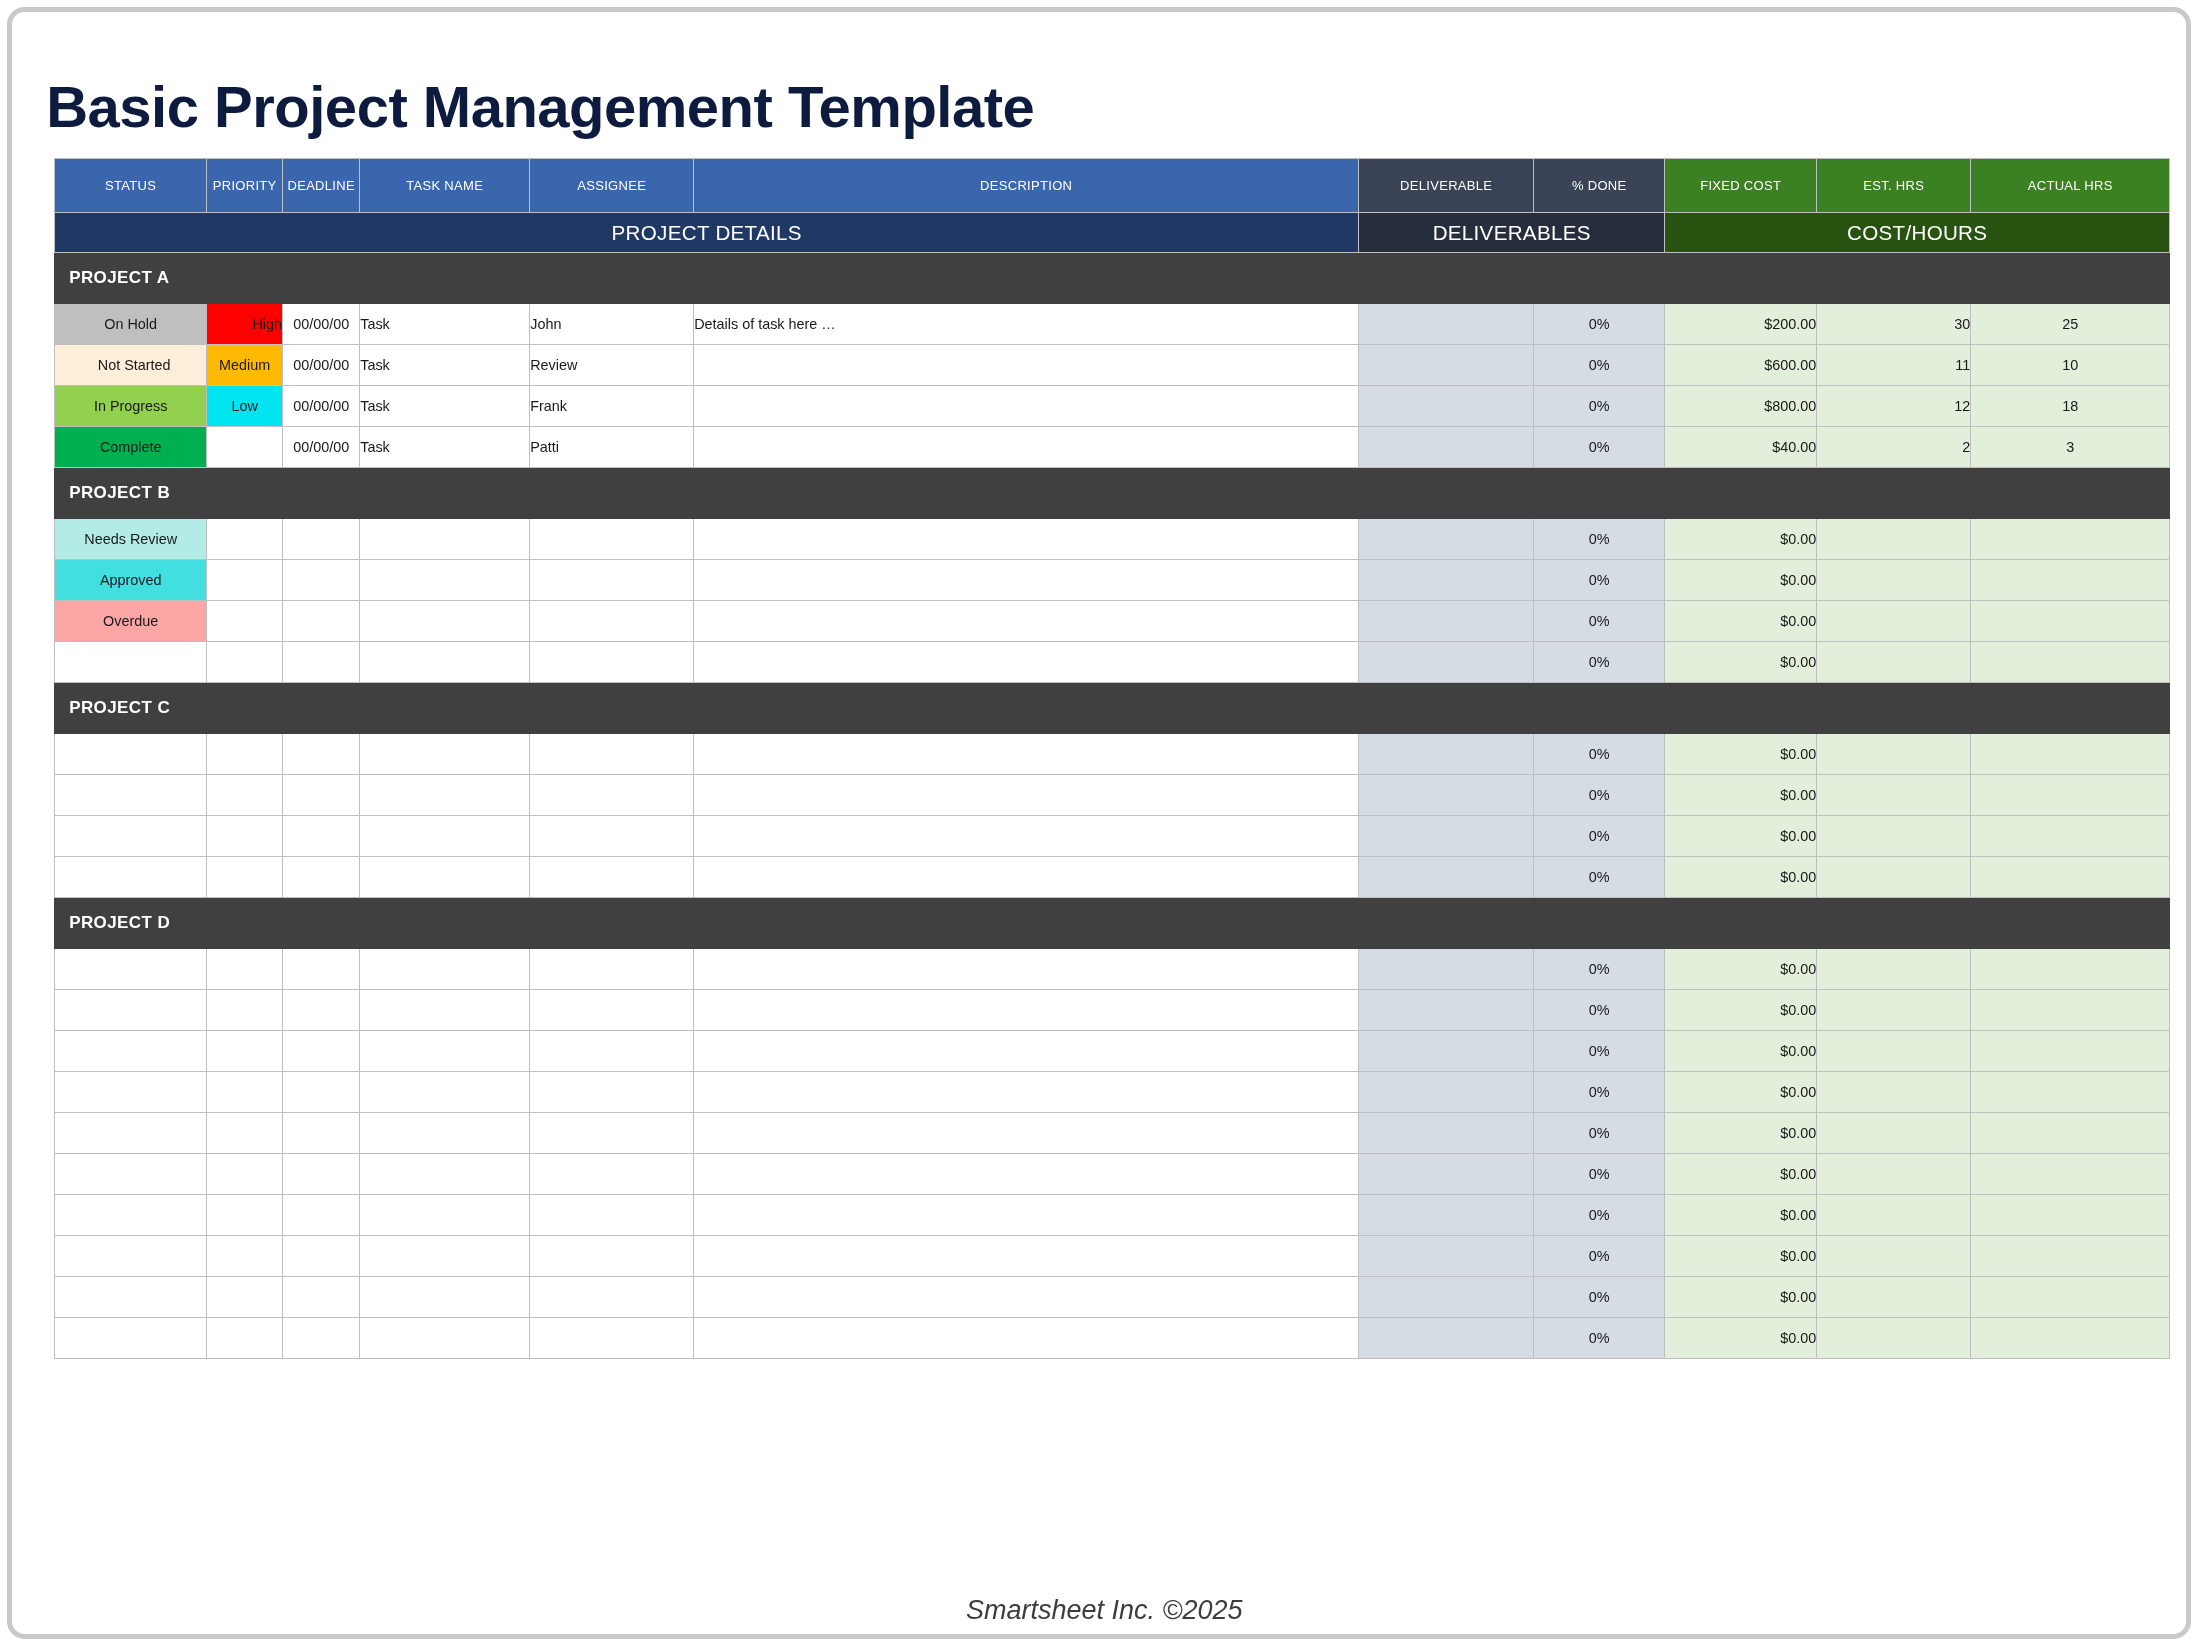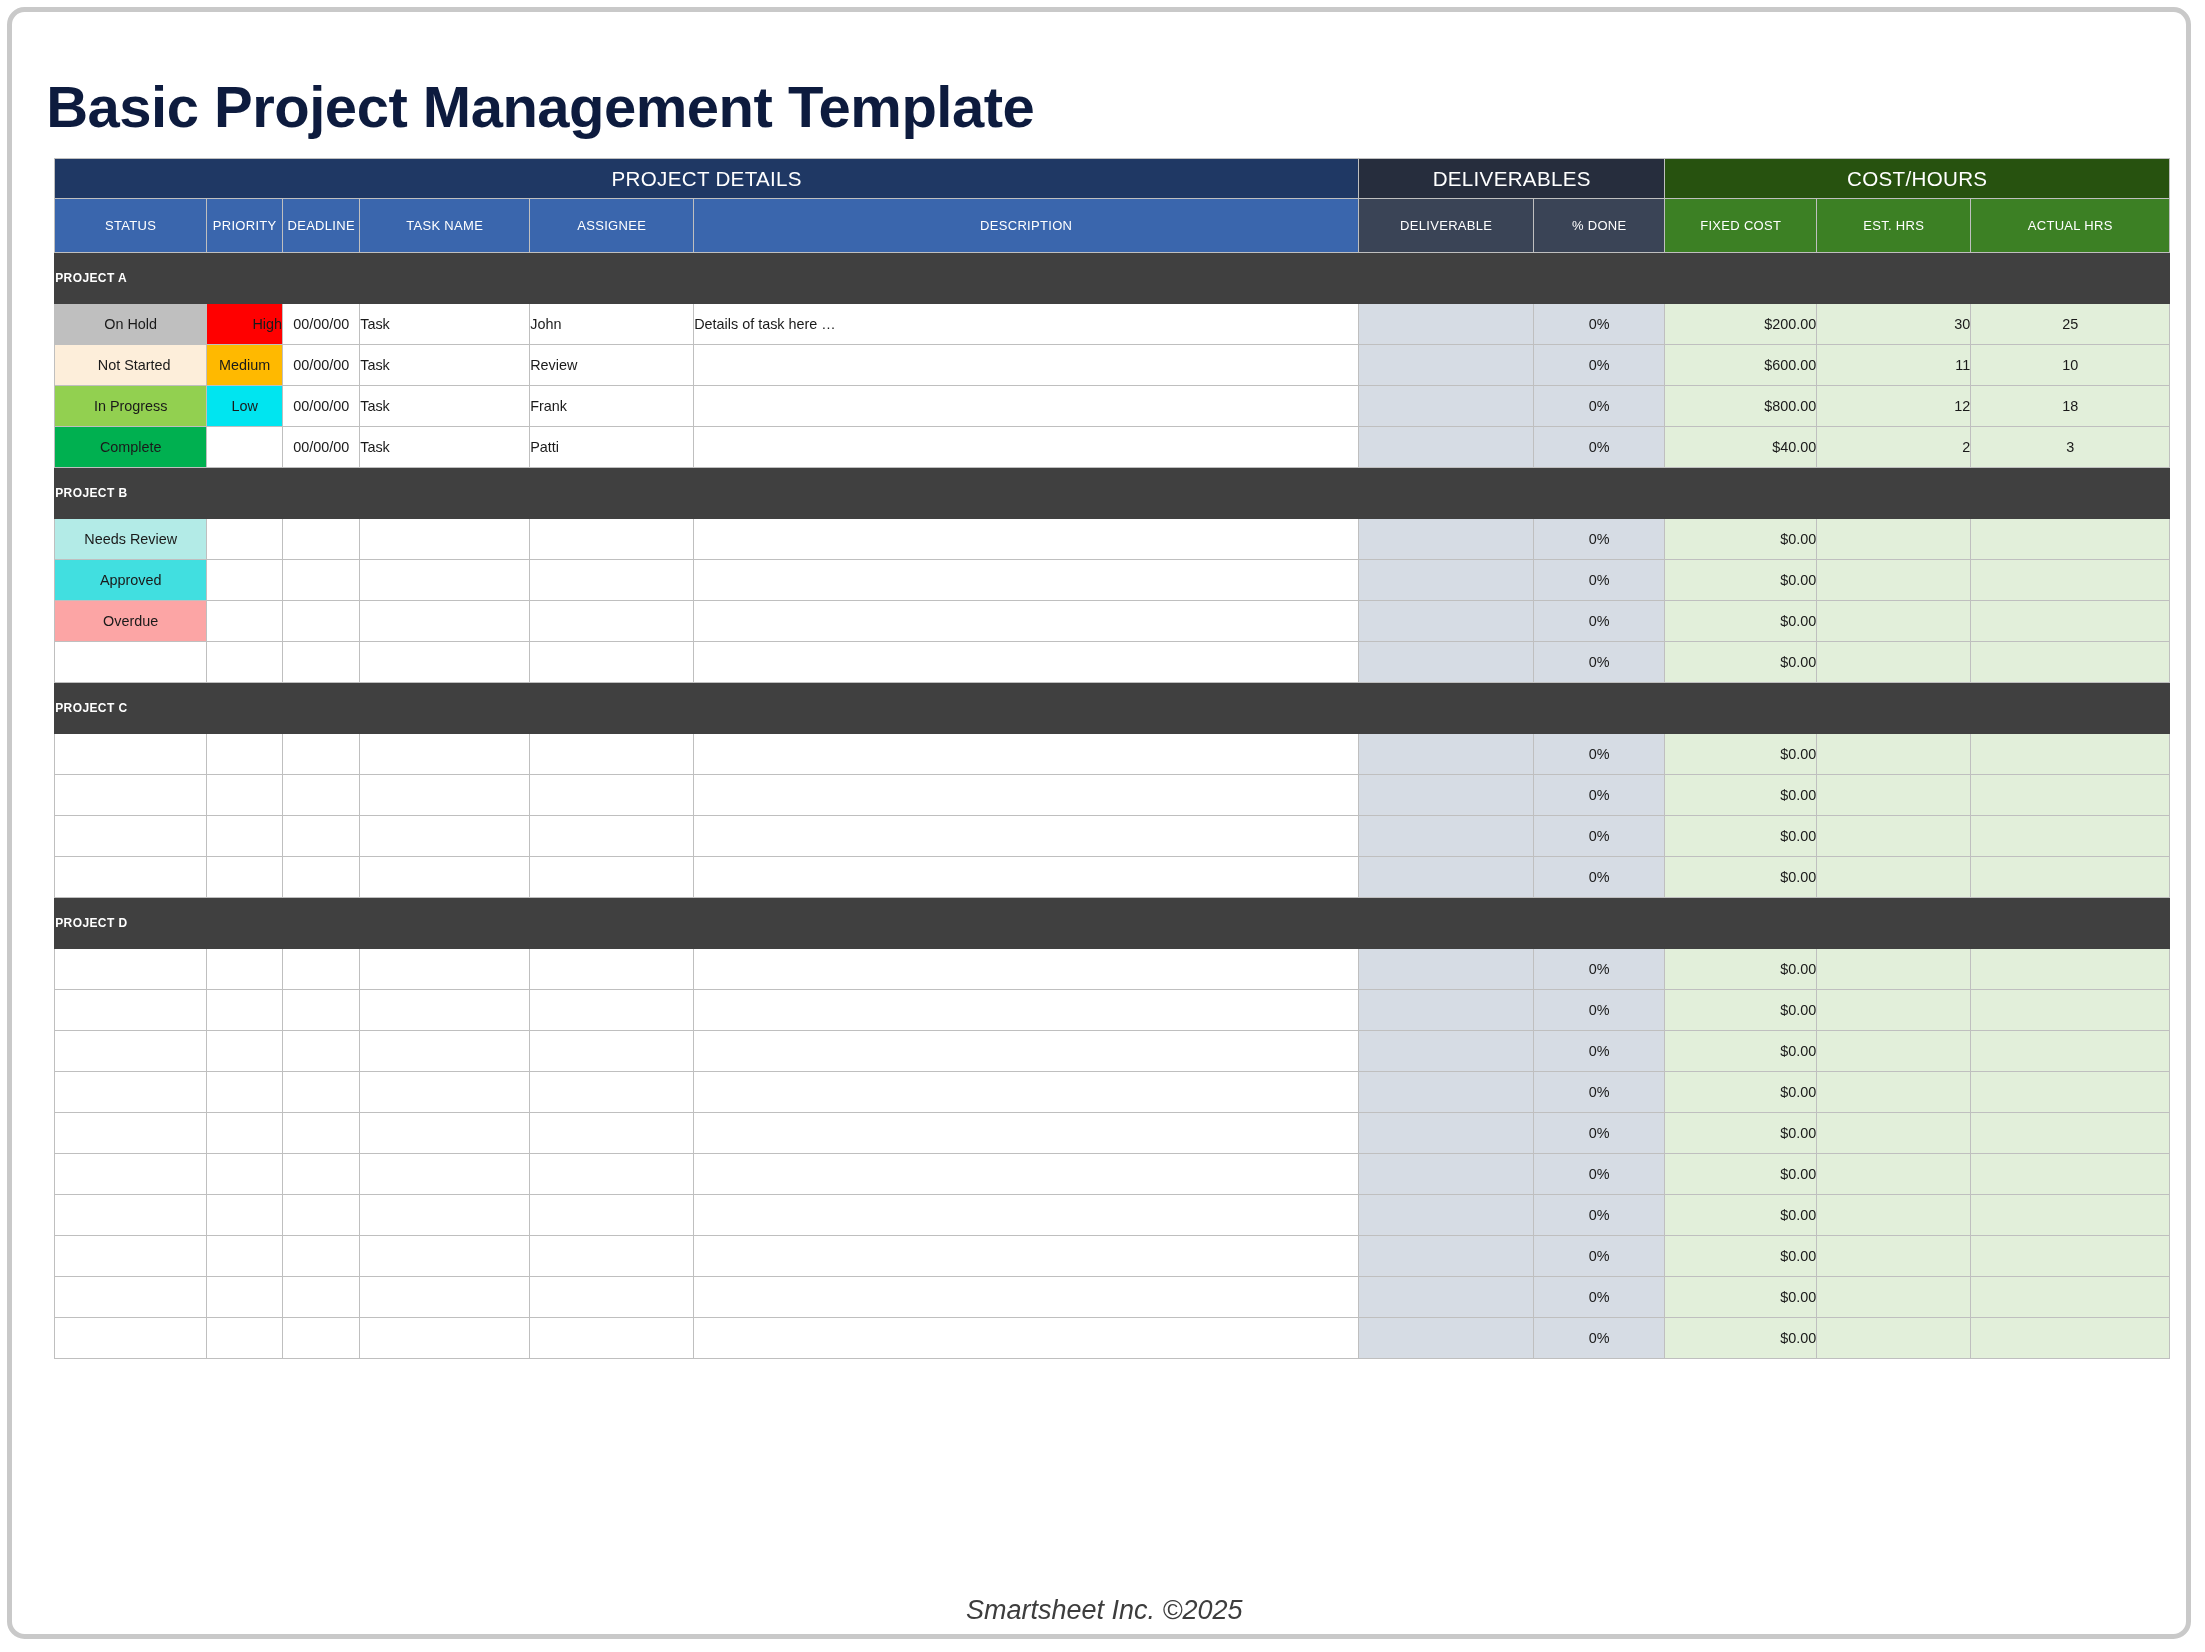--- a/index.html
+++ b/index.html
@@ -78,24 +78,24 @@
   .ch-blue  { background: #3a66ad; border-color: #a6a6a6; }
   .ch-dark  { background: #3a4456; border-color: #a6a6a6; }
   .ch-green { background: #3c8024; border-color: #a6a6a6; }
 
   
   .grouprow td {
     height: 50px;
     background: #404040;
     border-color: #404040;
     color: #ffffff;
-    font-size: 12px;
+    font-size: 17px;
     font-weight: bold;
     letter-spacing: 0.4px;
-    padding-left: 0;
+    padding-left: 14px;
     text-align: left;
   }
 
   
   .drow td { height: 40px; font-size: 14.4px; color: #1a1a1a; }
   .c-status   { text-align: center; }
   .c-priority { text-align: center; }
   .c-deadline { text-align: center; }
   .c-task     { text-align: left;  padding-left: 14.4px; }
   .c-assignee { text-align: left;  padding-left: 14.4px; }
@@ -133,37 +133,37 @@
         <col style="width:164px">
         <col style="width:665px">
       <col style="width:175px">
         <col style="width:131px">
       <col style="width:152px">
         <col style="width:154px">
         <col style="width:199px">
     </colgroup>
     <thead>
       <tr>
-        <th class="band band-details" colspan="6">PROJECT DETAILS</th>
-        <th class="band band-deliv" colspan="2">DELIVERABLES</th>
-        <th class="band band-cost" colspan="3">COST/HOURS</th>
-      </tr>
-      <tr>
         <th class="colhead ch-blue">STATUS</th>
         <th class="colhead ch-blue">PRIORITY</th>
         <th class="colhead ch-blue">DEADLINE</th>
         <th class="colhead ch-blue">TASK NAME</th>
         <th class="colhead ch-blue">ASSIGNEE</th>
         <th class="colhead ch-blue">DESCRIPTION</th>
         <th class="colhead ch-dark">DELIVERABLE</th>
         <th class="colhead ch-dark">% DONE</th>
         <th class="colhead ch-green">FIXED COST</th>
         <th class="colhead ch-green">EST. HRS</th>
         <th class="colhead ch-green">ACTUAL HRS</th>
       </tr>
+      <tr>
+        <th class="band band-details" colspan="6">PROJECT DETAILS</th>
+        <th class="band band-deliv" colspan="2">DELIVERABLES</th>
+        <th class="band band-cost" colspan="3">COST/HOURS</th>
+      </tr>
     </thead>
     <tbody id="sheet-body">
         <tr class="grouprow">
           <td colspan="11">PROJECT A</td>
         </tr>
         <tr class="drow">
           <td class="c-status" style="background: rgb(191, 191, 191);">On Hold</td>
           <td class="c-priority" style="background: rgb(255, 0, 0); padding-left: 45px;">High</td>
           <td class="c-deadline">00/00/00</td>
           <td class="c-task">Task</td>

